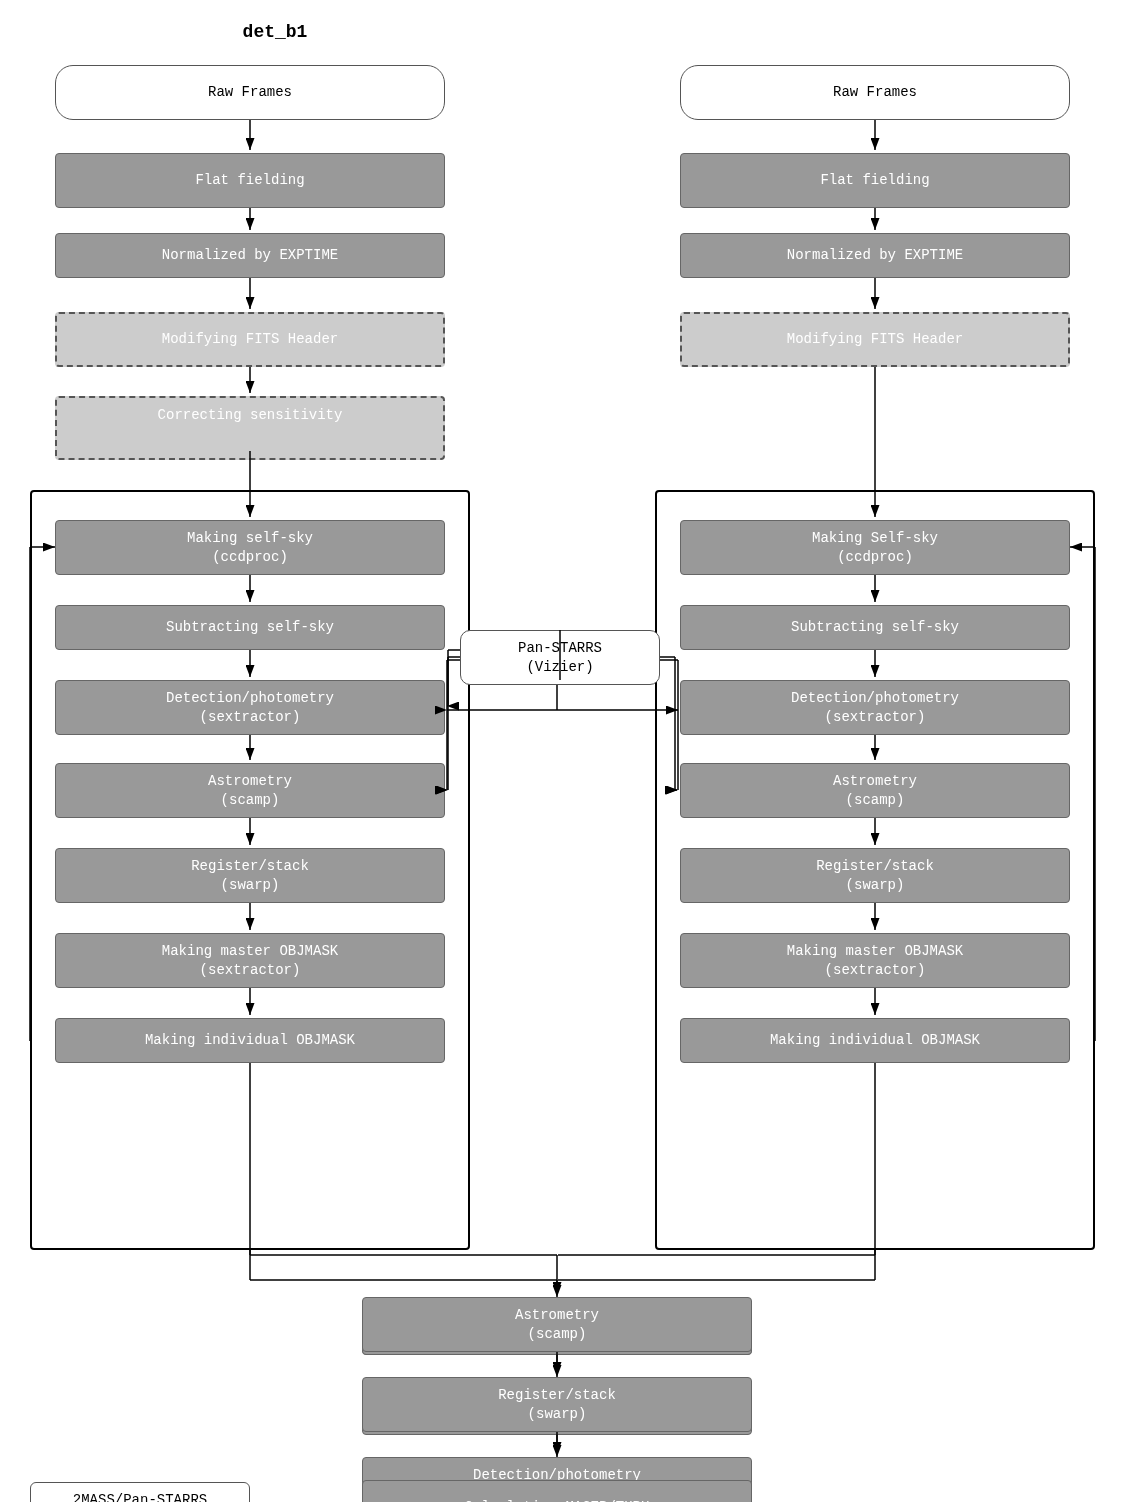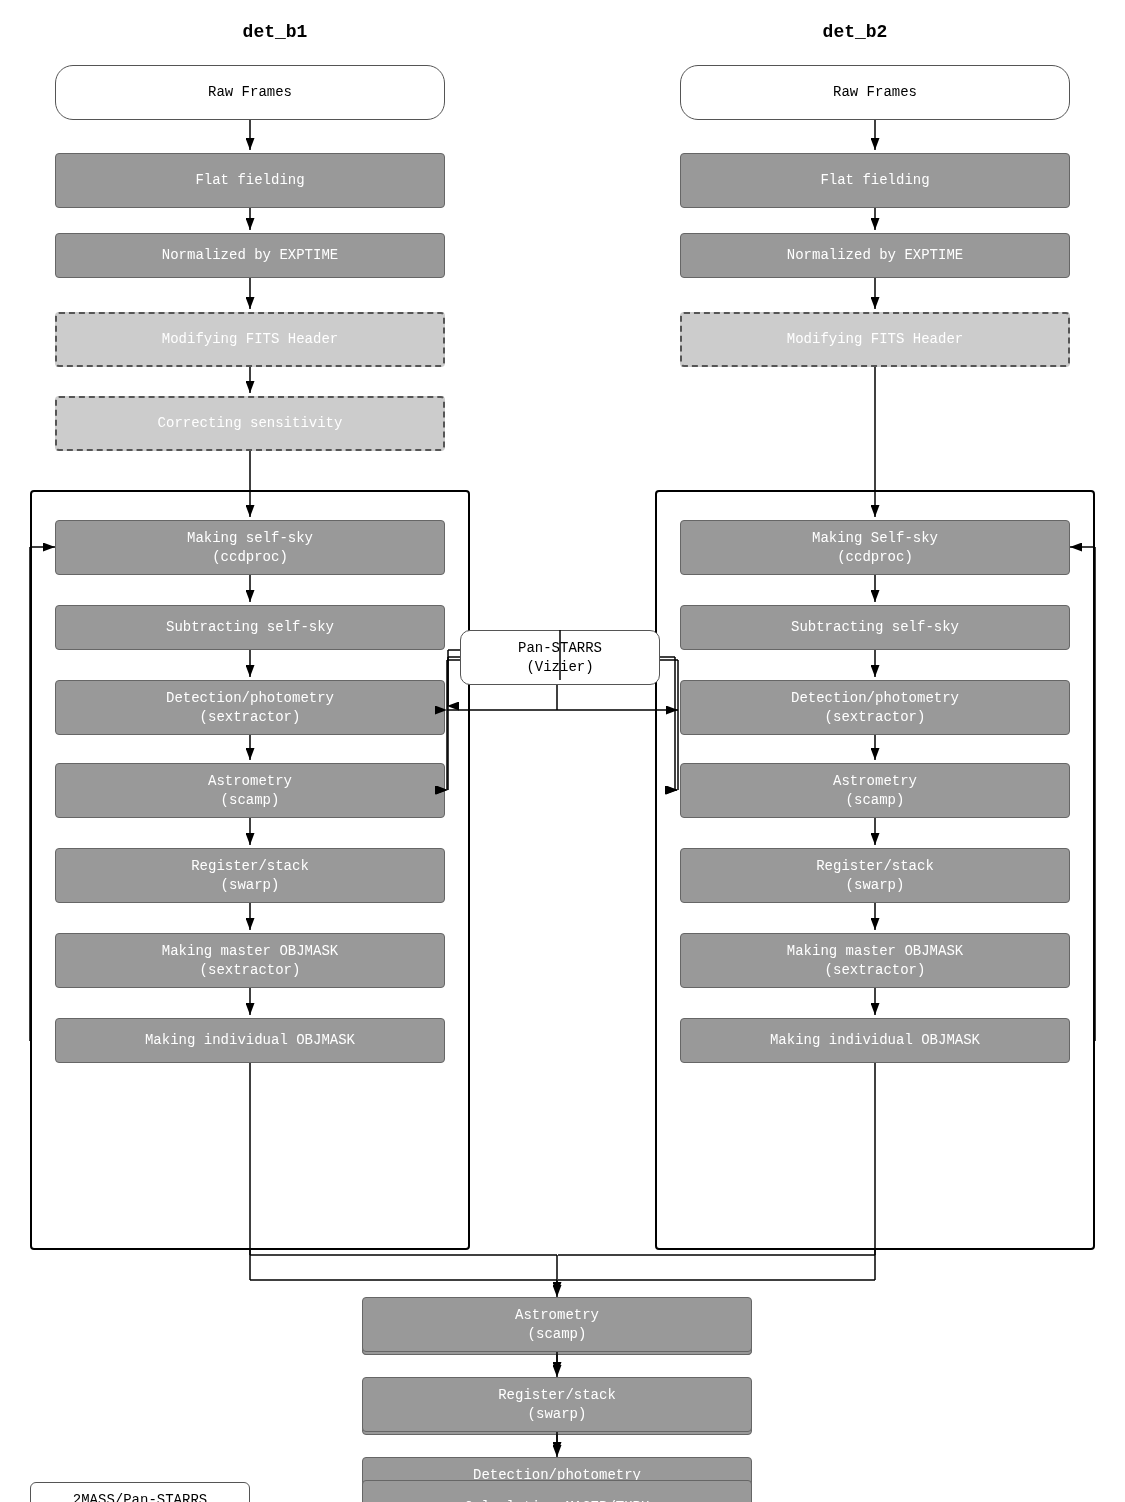--- a/index.html
+++ b/index.html
@@ -88,39 +88,38 @@
     .abs {
       position: absolute;
     }
   </style>
 </head>
 <body>
 
 <div class="diagram-container">
 
   <div class="abs col-header" style="left:50px; top:22px; width:450px; text-align:center;">det_b1</div>
-  <div class="abs col-header" style="left:630px; top:22px; width:450px; text-align:center;">det_b2</div>
 
   <div class="abs box-white" style="left:55px; top:65px; width:390px; height:55px; display:flex; align-items:center; justify-content:center;">
     <span>Raw Frames</span>
   </div>
 
   <div class="abs box-gray" style="left:55px; top:153px; width:390px; height:55px; display:flex; align-items:center; justify-content:center;">
     <span>Flat fielding</span>
   </div>
 
   <div class="abs box-gray" style="left:55px; top:233px; width:390px; height:45px; display:flex; align-items:center; justify-content:center;">
     <span>Normalized by EXPTIME</span>
   </div>
 
   <div class="abs box-dashed" style="left:55px; top:312px; width:390px; height:55px; display:flex; align-items:center; justify-content:center;">
     <span>Modifying FITS Header</span>
   </div>
 
-  <div class="abs box-dashed" style="left:55px; top:396px; width:390px; height:55px; display:flex; align-items:center; justify-content:center;">
+  <div class="abs box-dashed" style="left:55px; top:396px; width:390px; height:64px; display:flex; justify-content:center;">
     <span>Correcting sensitivity</span>
   </div>
 
   <div class="abs box-white" style="left:680px; top:65px; width:390px; height:55px; display:flex; align-items:center; justify-content:center;">
     <span>Raw Frames</span>
   </div>
 
   <div class="abs box-gray" style="left:680px; top:153px; width:390px; height:55px; display:flex; align-items:center; justify-content:center;">
     <span>Flat fielding</span>
   </div>

